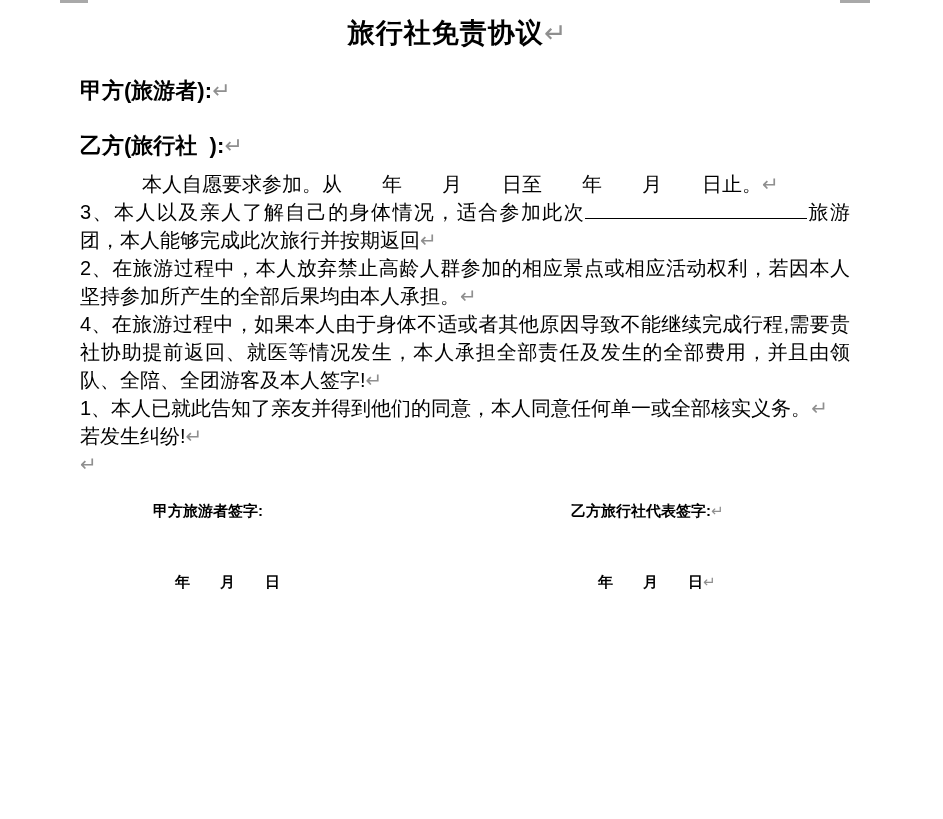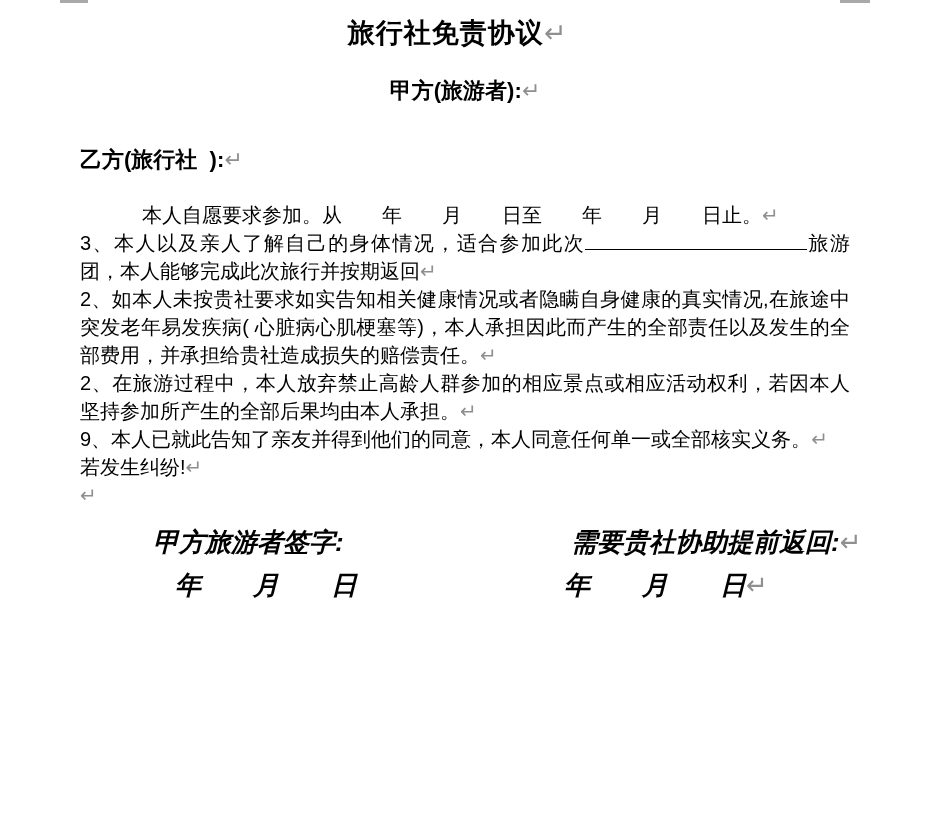--- a/index.html
+++ b/index.html
@@ -39,31 +39,31 @@
     padding: 0 65px 0 80px;
   }
 
   .party-heading {
     margin: 0;
     font-size: 22px;
     font-weight: bold;
     line-height: 26px;
     white-space: pre-wrap;
   }
-  .party-heading.a { margin-top: 26px; text-align: center; }
-  .party-heading.b { margin-top: 43px; }
+  .party-heading.a { margin-top: 26px; }
+  .party-heading.b { margin-top: 29px; }
 
   .body-text {
     margin: 0;
     font-size: 20px;
     line-height: 28px;
     text-align: justify;
     white-space: pre-wrap;
   }
-  .body-text.first { margin-top: 28px; }
+  .body-text.first { margin-top: 11px; }
   .body-text.indent { text-indent: 62px; }
 
   .blank-line {
     display: inline-block;
     width: 222px;
     height: 2px;
     border-bottom: 1px solid #000;
     vertical-align: baseline;
   }
 
@@ -79,35 +79,34 @@
   }
 
   .sig-row {
     position: relative;
     height: 28px;
     margin-top: 19px;
   }
   .date-row {
     position: relative;
     height: 28px;
-    margin-top: 15px;
+    margin-top: 43px;
   }
   .sig-label, .date-label {
     position: absolute;
     top: 0;
-    font-size: 26px;
+    font-size: 15px;
     font-weight: bold;
     line-height: 28px;
     white-space: pre-wrap;
-    font-style: italic;
   }
   .pos-sig-a  { left: 153px; }
   .pos-sig-b  { left: 571px; }
   .pos-date-a { left: 175px; }
-  .pos-date-b { left: 564px; }
+  .pos-date-b { left: 598px; }
 </style>
 </head>
 <body>
 
 <div class="page">
 
   <div class="boundary-mark left"></div>
   <div class="boundary-mark right"></div>
 
   <h1 class="doc-title"><span>旅行社免责协议</span><span class="pilcrow">↵</span></h1>
@@ -116,37 +115,37 @@
 
     <p class="party-heading a"><span>甲方(旅游者):</span><span class="pilcrow">↵</span></p>
 
     <p class="party-heading b"><span>乙方(旅行社  ):</span><span class="pilcrow">↵</span></p>
 
     <p class="body-text indent first"><span>本人自愿要求参加。从　　年　　月　　日至　　年　　月　　日止。</span><span class="pilcrow">↵</span></p>
 
 
     <p class="body-text"><span>3、本人以及亲人了解自己的身体情况，适合参加此次</span><span class="blank-line"></span><span>旅游团，本人能够完成此次旅行并按期返回</span><span class="pilcrow">↵</span></p>
 
-    <p class="body-text"><span>2、如本人未按贵社要求如实告知相关健康情况或者隐瞒自身健康的真实情况,在旅途中突发老年易发疾病( 心脏病心肌梗塞等)，本人承担因此而产生的全部责任以及发生的全部费用，并承担给贵社造成损失的赔偿责任。</span><span class="pilcrow">↵</span></p>
 
     <p class="body-text"><span>2、在旅游过程中，本人放弃禁止高龄人群参加的相应景点或相应活动权利，若因本人坚持参加所产生的全部后果均由本人承担。</span><span class="pilcrow">↵</span></p>
 
+    <p class="body-text"><span>4、在旅游过程中，如果本人由于身体不适或者其他原因导致不能继续完成行程,需要贵社协助提前返回、就医等情况发生，本人承担全部责任及发生的全部费用，并且由领队、全陪、全团游客及本人签字!</span><span class="pilcrow">↵</span></p>
 
-    <p class="body-text"><span>9、本人已就此告知了亲友并得到他们的同意，本人同意任何单一或全部核实义务。</span><span class="pilcrow">↵</span></p>
+    <p class="body-text"><span>1、本人已就此告知了亲友并得到他们的同意，本人同意任何单一或全部核实义务。</span><span class="pilcrow">↵</span></p>
 
 
     <p class="body-text"><span>若发生纠纷!</span><span class="pilcrow">↵</span></p>
 
     <p class="empty-line"><span class="pilcrow">↵</span></p>
 
   </div>
 
   <div class="sig-row">
     <span class="sig-label pos-sig-a"><span>甲方旅游者签字:</span></span>
-    <span class="sig-label pos-sig-b"><span>需要贵社协助提前返回:</span><span class="pilcrow">↵</span></span>
+    <span class="sig-label pos-sig-b"><span>乙方旅行社代表签字:</span><span class="pilcrow">↵</span></span>
   </div>
 
   <div class="date-row">
     <span class="date-label pos-date-a"><span>年　　月　　日</span></span>
     <span class="date-label pos-date-b"><span>年　　月　　日</span><span class="pilcrow">↵</span></span>
   </div>
 
 </div>
 
 </body></html>

